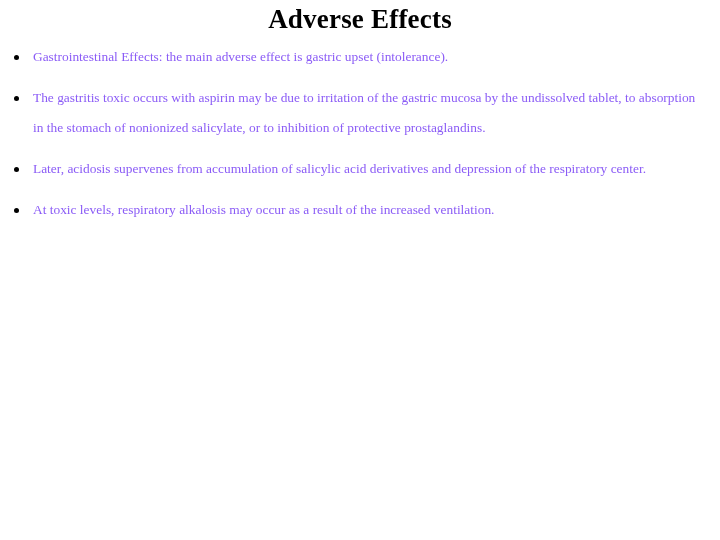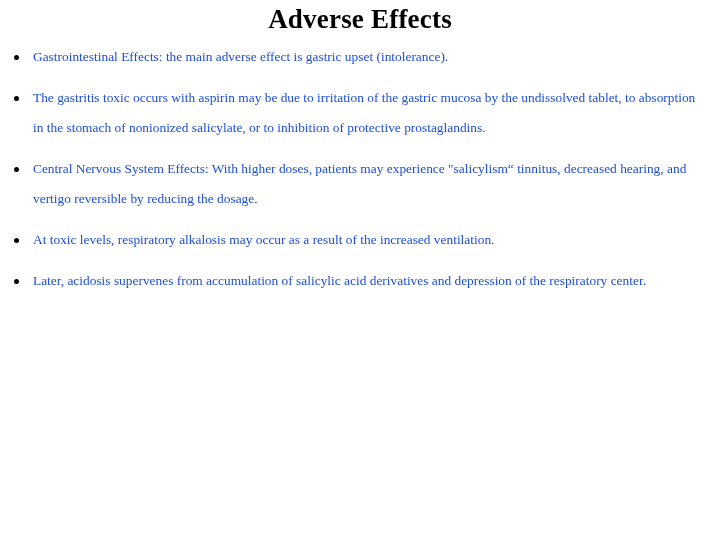--- a/index.html
+++ b/index.html
@@ -51,21 +51,21 @@
   }
 
   .bullet-item {
     position: relative;
     padding-left: 33px;
     padding-right: 12px;
     margin: 0 0 11px 0;
     font-family: "Liberation Serif", "DejaVu Serif", serif;
     font-size: 13.4px;
     line-height: 30px;
-    color: #1d4ed8;
+    color: #8b5cf6;
     text-align: left;
   }
 
   .bullet-item:last-child {
     margin-bottom: 0;
   }
 
   .bullet-marker {
     position: absolute;
     left: 14px;
@@ -92,31 +92,27 @@
     <li class="bullet-item">
       <span class="bullet-marker"></span>
       <span class="bullet-text">Gastrointestinal Effects: the main adverse effect is gastric upset (intolerance).</span>
     </li>
 
     <li class="bullet-item">
       <span class="bullet-marker"></span>
       <span class="bullet-text">The gastritis toxic occurs with aspirin may be due to irritation of the gastric mucosa by the undissolved tablet, to absorption in the stomach of nonionized salicylate, or to inhibition of protective prostaglandins.</span>
     </li>
 
-    <li class="bullet-item">
-      <span class="bullet-marker"></span>
-      <span class="bullet-text">Central Nervous System Effects: With higher doses, patients may experience "salicylism“ tinnitus, decreased hearing, and vertigo reversible by reducing the dosage.</span>
-    </li>
 
 
     <li class="bullet-item">
       <span class="bullet-marker"></span>
-      <span class="bullet-text">At toxic levels, respiratory alkalosis may occur as a result of the increased ventilation.</span>
+      <span class="bullet-text">Later, acidosis supervenes from accumulation of salicylic acid derivatives and depression of the respiratory center.</span>
     </li>
 
     <li class="bullet-item">
       <span class="bullet-marker"></span>
-      <span class="bullet-text">Later, acidosis supervenes from accumulation of salicylic acid derivatives and depression of the respiratory center.</span>
+      <span class="bullet-text">At toxic levels, respiratory alkalosis may occur as a result of the increased ventilation.</span>
     </li>
 
   </ul>
 
 </div>
 
 </body></html>

